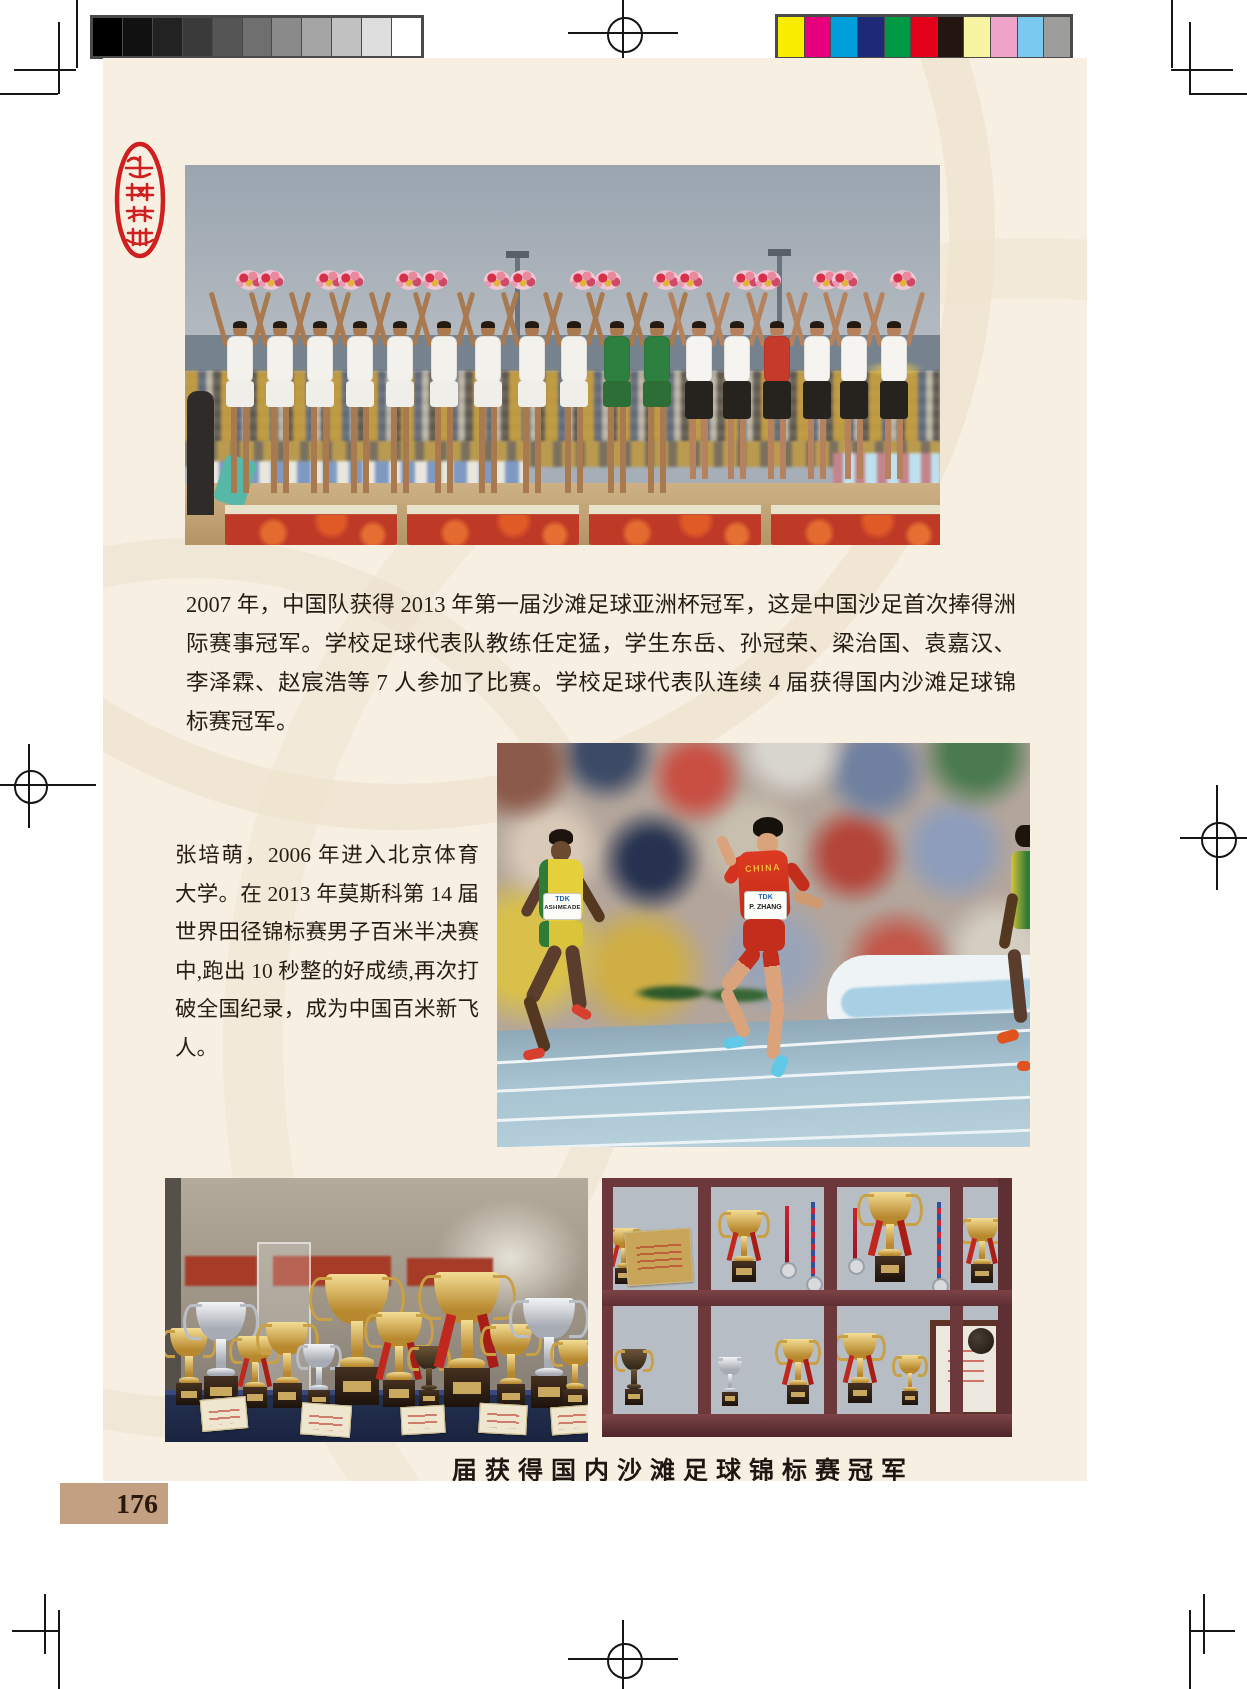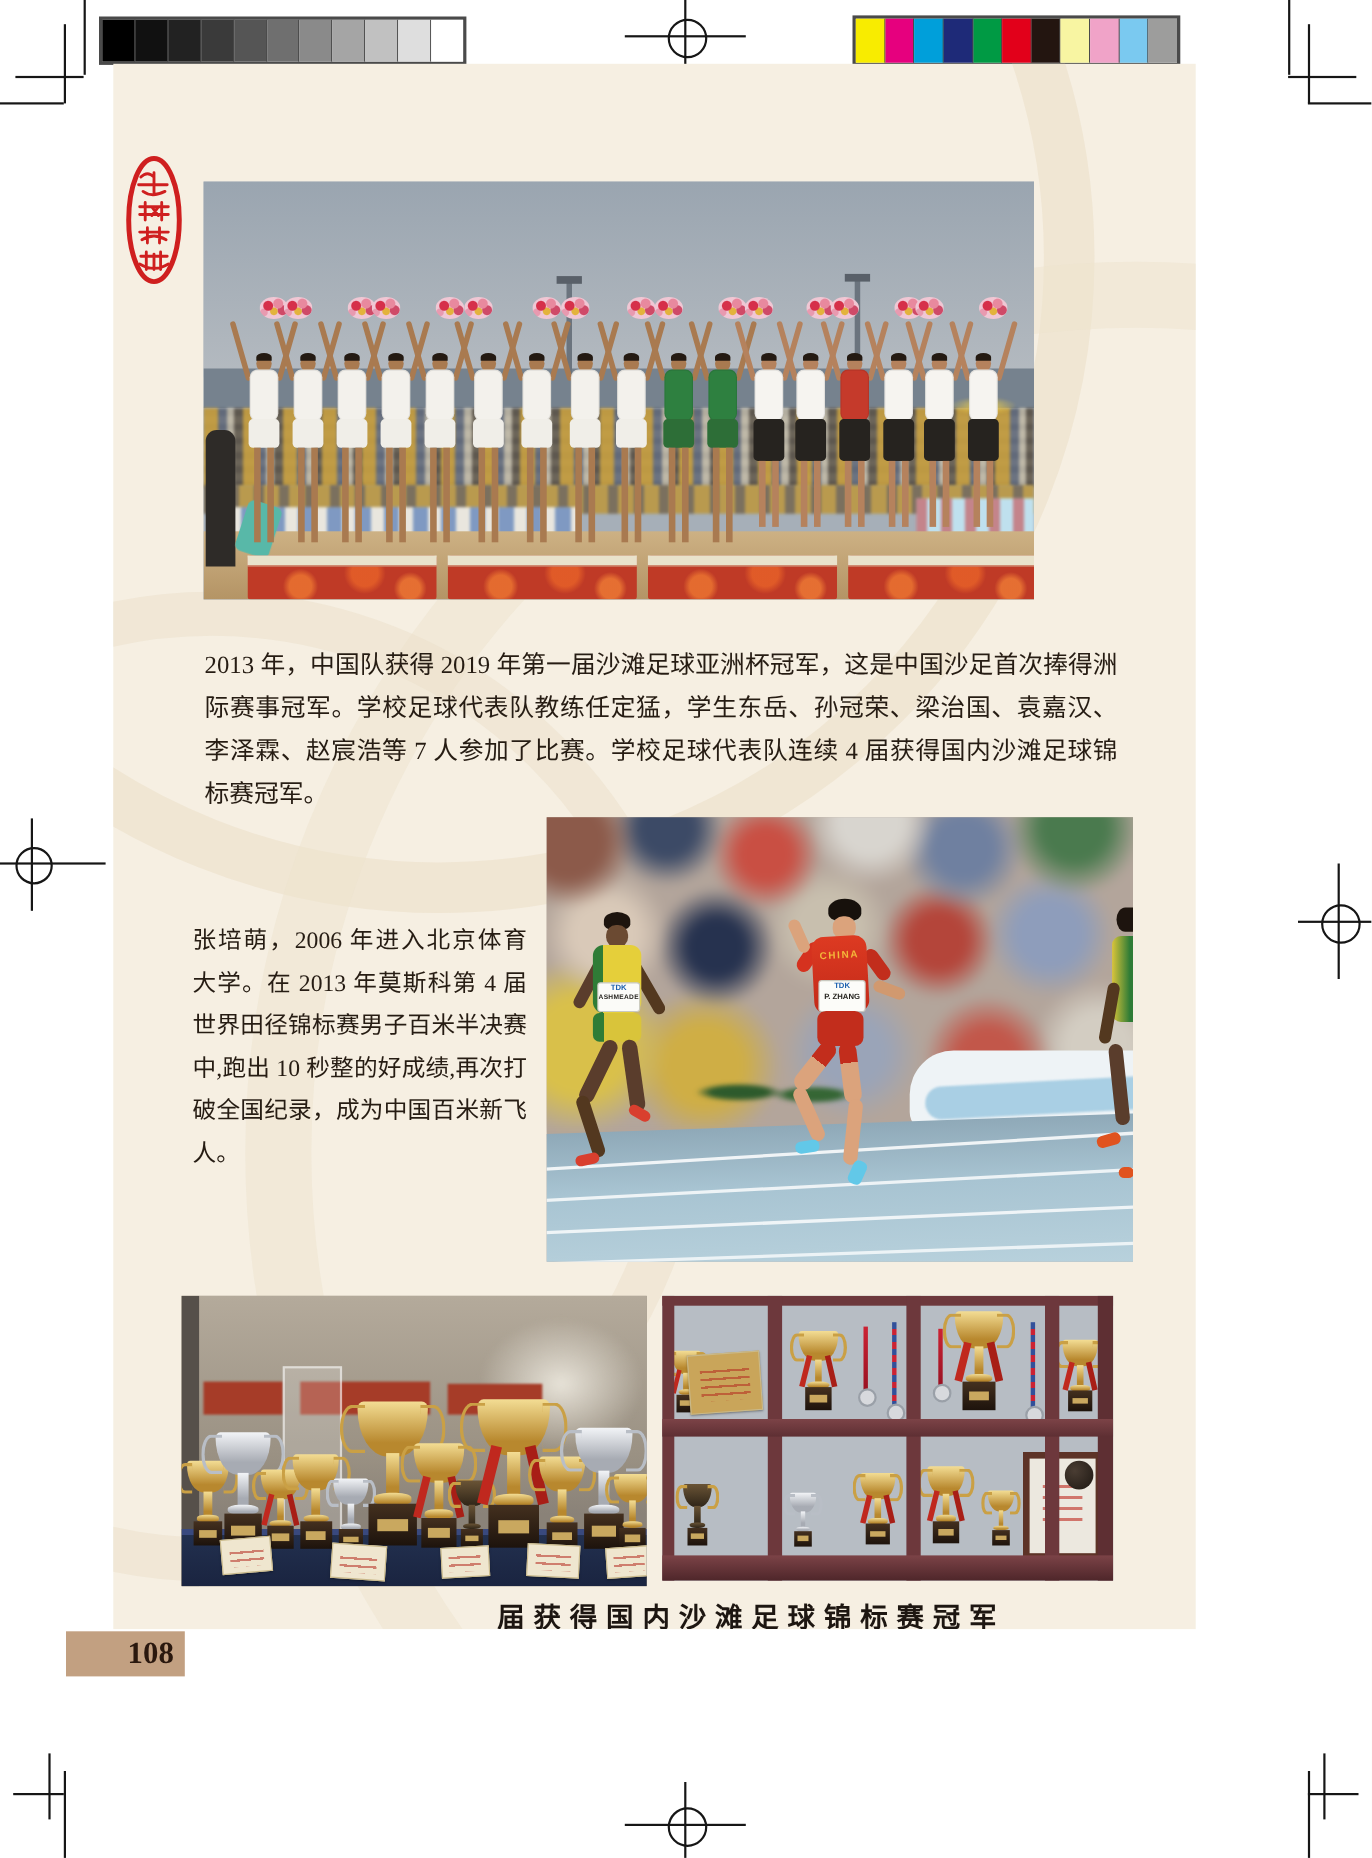--- a/index.html
+++ b/index.html
@@ -314,21 +314,21 @@
             <div class="abs" style="left: 10px; top: 1px; width: 14px; height: 15px; background: rgb(181, 130, 93); border-radius: 50%;"></div>
             <div class="abs" style="left: 10px; top: -1px; width: 14px; height: 7px; background: rgb(36, 26, 18); border-radius: 50% 50% 0px 0px;"></div>
             <div class="abs" style="left: 4px; top: 14px; width: 26px; height: 47px; background: rgb(246, 244, 240); border-radius: 7px; box-shadow: rgba(0, 0, 0, 0.08) 0px 0px 0px 1px inset;"></div>
             <div class="abs" style="left: 3px; top: 59px; width: 28px; height: 38px; background: rgb(38, 35, 31); border-radius: 4px;"></div>
             <div class="abs" style="left: 8px; top: 97px; width: 6px; height: 60px; background: rgb(181, 130, 93);"></div>
             <div class="abs" style="left: 20px; top: 97px; width: 6px; height: 60px; background: rgb(181, 130, 93);"></div>
           </div>
         </div>
     </div>
 
-    <div class="para" style="left:83px;top:527px;width:830px;height:160px;font-size:22.5px;line-height:39px;">2013 年，中国队获得 2019 年第一届沙滩足球亚洲杯冠军，这是中国沙足首次捧得洲际赛事冠军。学校足球代表队教练任定猛，学生东岳、孙冠荣、梁治国、袁嘉汉、李泽霖、赵宸浩等 7 人参加了比赛。学校足球代表队连续 4 届获得国内沙滩足球锦标赛冠军。</div>
+    <div class="para" style="left:83px;top:527px;width:830px;height:160px;font-size:22.5px;line-height:39px;">2007 年，中国队获得 2013 年第一届沙滩足球亚洲杯冠军，这是中国沙足首次捧得洲际赛事冠军。学校足球代表队教练任定猛，学生东岳、孙冠荣、梁治国、袁嘉汉、李泽霖、赵宸浩等 7 人参加了比赛。学校足球代表队连续 4 届获得国内沙滩足球锦标赛冠军。</div>
 
     <div class="photo" id="photo2" style="left:394px;top:685px;width:533px;height:404px;background:#b3a59b;">
       <div class="abs" style="left:-14px;top:-14px;right:-14px;height:300px;background-color:#b3a59b;filter:blur(5px);
         background-image:
           radial-gradient(circle at 6% 12%, #8c5a4a 0 34px, transparent 60px),
           radial-gradient(circle at 22% 8%, #3c4a66 0 26px, transparent 52px),
           radial-gradient(circle at 38% 16%, #c94f43 0 24px, transparent 50px),
           radial-gradient(circle at 55% 6%, #d8d5cf 0 30px, transparent 58px),
           radial-gradient(circle at 70% 14%, #6f80a0 0 28px, transparent 56px),
           radial-gradient(circle at 88% 8%, #4a7a4e 0 30px, transparent 60px),
@@ -395,21 +395,21 @@
       <div>
         <div class="abs" style="left:514px;top:108px;width:20px;height:78px;background:linear-gradient(90deg,#d9c43a,#2f7c36 80%);border-radius:8px 0 0 8px;"></div>
         <div class="abs" style="left:518px;top:82px;width:16px;height:22px;background:#1d140e;border-radius:50% 0 0 50%;"></div>
         <div class="abs" style="left:506px;top:150px;width:11px;height:56px;background:#53381f;border-radius:6px;transform:rotate(10deg);"></div>
         <div class="abs" style="left:514px;top:206px;width:13px;height:74px;background:#5a3d2c;border-radius:7px;transform:rotate(-6deg);"></div>
         <div class="abs" style="left:500px;top:288px;width:22px;height:11px;background:#e0531f;border-radius:5px;transform:rotate(-16deg);"></div>
         <div class="abs" style="left:520px;top:318px;width:14px;height:10px;background:#e0531f;border-radius:5px;"></div>
       </div>
     </div>
 
-    <div class="para" style="left:72px;top:778px;width:304px;height:240px;font-size:21.5px;line-height:38.5px;">张培萌，2006 年进入北京体育大学。在 2013 年莫斯科第 4 届世界田径锦标赛男子百米半决赛中,跑出 10 秒整的好成绩,再次打破全国纪录，成为中国百米新飞人。</div>
+    <div class="para" style="left:72px;top:778px;width:304px;height:240px;font-size:21.5px;line-height:38.5px;">张培萌，2006 年进入北京体育大学。在 2013 年莫斯科第 14 届世界田径锦标赛男子百米半决赛中,跑出 10 秒整的好成绩,再次打破全国纪录，成为中国百米新飞人。</div>
 
     <div class="photo" id="photo3" style="left:62px;top:1120px;width:423px;height:264px;background:#9a9183;">
       <div class="abs" style="left:0;top:0;width:100%;height:100%;background:linear-gradient(180deg,#b4aa9b,#9a9183 55%,#8a8278 75%);"></div>
       <div class="abs" style="left:270px;top:20px;width:150px;height:120px;background:radial-gradient(ellipse,rgba(238,234,224,.9),rgba(238,234,224,0) 70%);filter:blur(3px);"></div>
       <div class="abs" style="left:0;top:0;width:16px;height:100%;background:#56504a;"></div>
       <div class="abs" style="left:20px;top:78px;width:72px;height:30px;background:#a63c28;filter:blur(1px);"></div>
       <div class="abs" style="left:108px;top:78px;width:118px;height:30px;background:#a63c28;filter:blur(1px);"></div>
       <div class="abs" style="left:242px;top:80px;width:86px;height:28px;background:#a63c28;filter:blur(1px);"></div>
       <div class="abs" style="left:92px;top:64px;width:50px;height:148px;background:rgba(240,240,240,.22);border:2px solid rgba(255,255,255,.55);"></div>
       <div class="abs" style="left:0;top:212px;width:100%;height:52px;background:linear-gradient(180deg,#39497e 0 5px,#22304f 5px,#1a2440);"></div>
@@ -670,14 +670,14 @@
       <ellipse cx="26" cy="59" rx="23" ry="56" fill="none" stroke="#cf1f1f" stroke-width="4.5"></ellipse>
       <g stroke="#cf1f1f" stroke-width="2.6" fill="none" stroke-linecap="round">
         <path d="M14 20 q6 -6 12 0 M12 27 h26 M16 33 q8 6 20 0 M26 16 v18"></path>
         <path d="M13 47 h26 M13 54 h26 M18 43 v16 M33 43 v16 M24 47 l6 8 M30 47 l-6 8"></path>
         <path d="M13 70 h26 M15 77 q11 -7 22 0 M20 66 v14 M31 66 v14"></path>
         <path d="M14 92 h24 M13 99 q13 8 26 0 M19 88 v16 M32 88 v16 M26 90 v14"></path>
       </g>
     </svg>
   </div>
 
-  <div class="pagenum">108</div>
+  <div class="pagenum">176</div>
 </div>
 
 </body></html>

